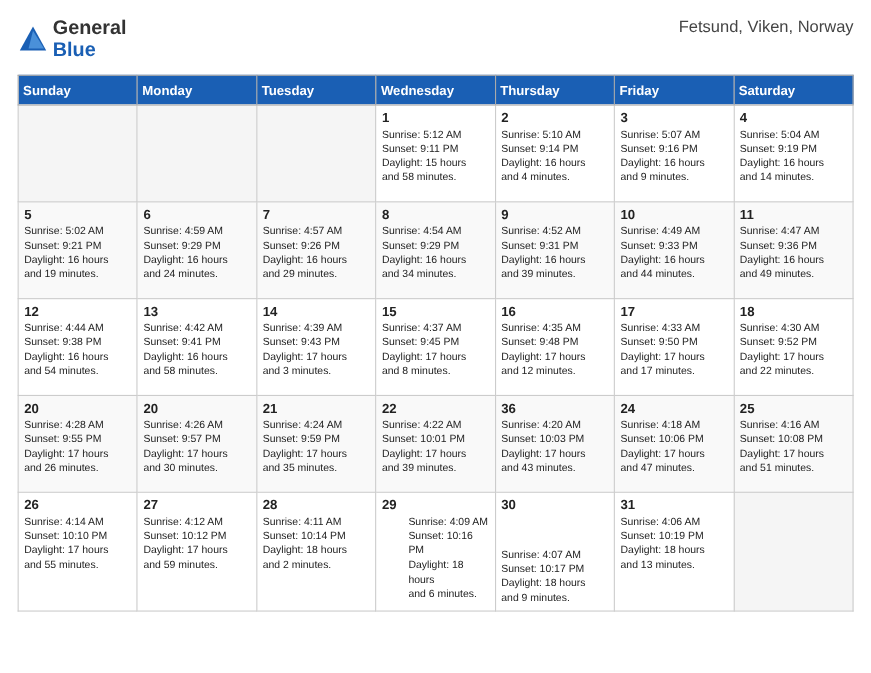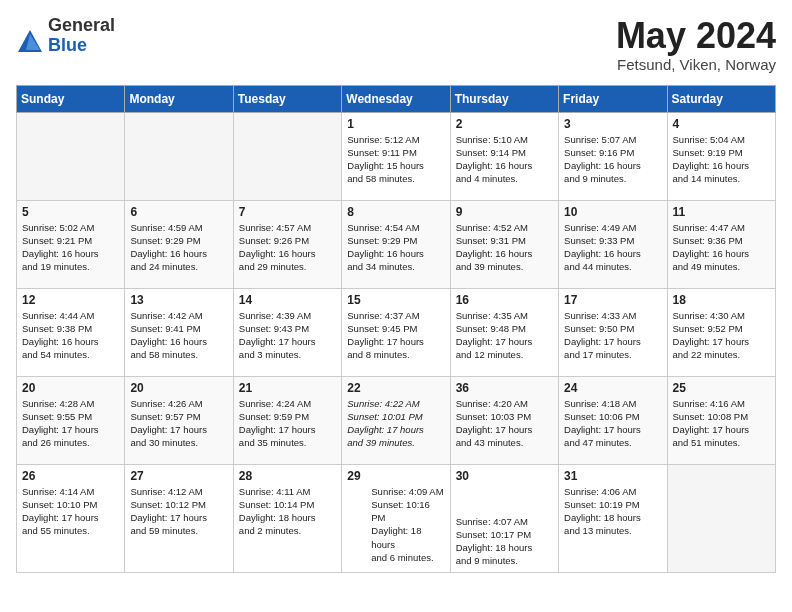--- a/index.html
+++ b/index.html
@@ -11,21 +11,21 @@
       padding: 16px;
     }
     .header {
       display: flex;
       justify-content: space-between;
       align-items: flex-start;
       margin-bottom: 12px;
     }
     .logo {
       display: flex;
-      align-items: flex-end;
+      align-items: center;
     }
     .logo-text {
       display: flex;
       flex-direction: column;
       line-height: 1.1;
     }
     .logo-general {
       font-size: 18px;
       font-weight: bold;
       color: #333;
@@ -101,21 +101,20 @@
     <svg class="logo-icon" viewBox="0 0 28 28">
       <polygon points="14,2 26,24 2,24" fill="#1a5fb4"></polygon>
       <polygon points="14,6 24,22 10,22" fill="#4a90d9"></polygon>
     </svg>
     <div class="logo-text">
       <span class="logo-general">General</span>
       <span class="logo-blue">Blue</span>
     </div>
   </div>
   <div class="title-block">
-    <div class="month-title">May 2024</div>
     <div class="location">Fetsund, Viken, Norway</div>
   </div>
 </div>
 
 <table>
   <thead>
     <tr>
     <th>Sunday</th>
         <th>Monday</th>
         <th>Tuesday</th>
@@ -278,21 +277,21 @@
         </td>
         <td>
           <div class="day-num">21</div>
           <div class="day-info" style="white-space: pre-line;">Sunrise: 4:24 AM
 Sunset: 9:59 PM
 Daylight: 17 hours
 and 35 minutes.</div>
         </td>
         <td>
           <div class="day-num">22</div>
-          <div class="day-info" style="white-space: pre-line; font-style: italic;">Sunrise: 4:22 AM
+          <div class="day-info" style="white-space: pre-line;">Sunrise: 4:22 AM
 Sunset: 10:01 PM
 Daylight: 17 hours
 and 39 minutes.</div>
         </td>
         <td>
           <div class="day-num">36</div>
           <div class="day-info" style="white-space: pre-line;">Sunrise: 4:20 AM
 Sunset: 10:03 PM
 Daylight: 17 hours
 and 43 minutes.</div>

